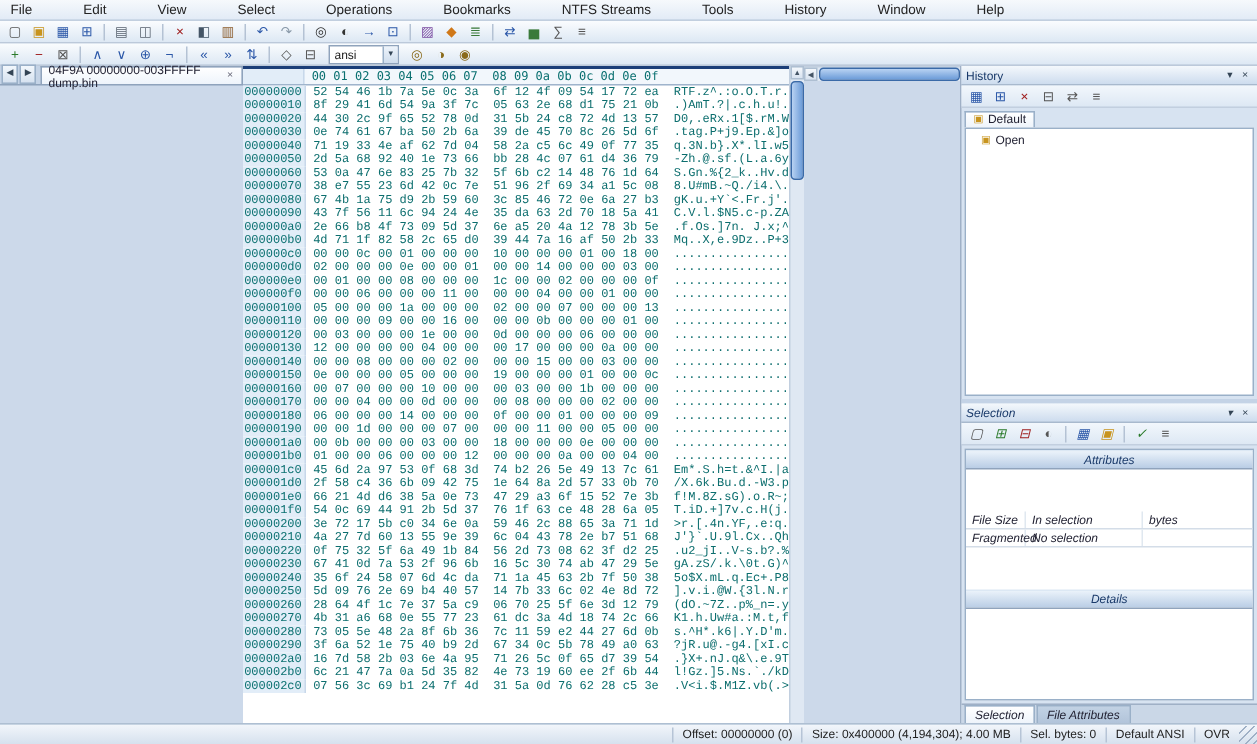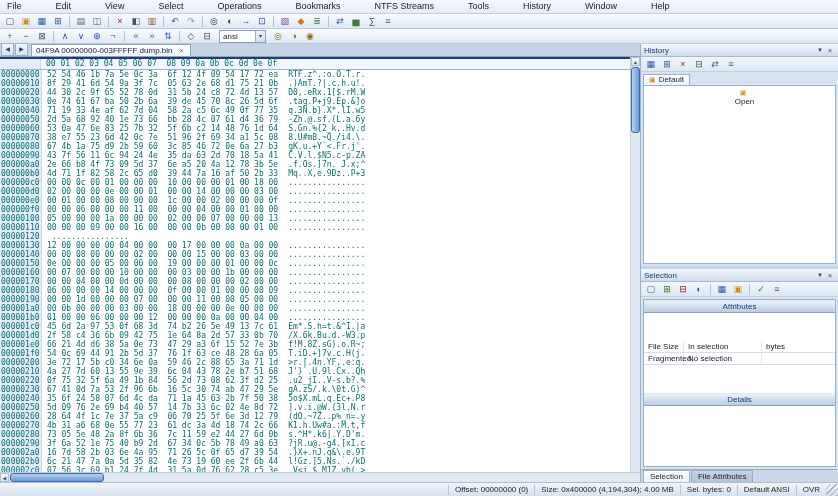--- a/index.html
+++ b/index.html
@@ -18,40 +18,40 @@
   .tbicon{width:14px;height:13px;font-size:9px;line-height:13px;text-align:center;cursor:default;
           border:1px solid transparent;border-radius:2px;}
   .tbsep{width:1px;height:11px;background:#b4c2d4;margin:0 3px;}
   .combo{height:11px;min-width:40px;background:#fff;border:1px solid #8fa3bc;display:flex;align-items:center;
          font-size:8px;margin:0 4px;padding-left:3px;color:#222;}
   .combo .chev{margin-left:auto;width:9px;height:100%;background:linear-gradient(#eef4fb,#cfdded);
                border-left:1px solid #9ab0c8;font-size:6px;line-height:11px;text-align:center;color:#345;}
 
   
   .main{flex:1;display:flex;min-height:0;}
-  .left-col{flex:1;display:flex;flex-direction:column;min-width:0;}
+  .left-col{flex:1;display:flex;flex-direction:row;min-width:0;}
 
   
   .tabrow{height:12px;background:#c4d3e6;border-bottom:1px solid #8fa3bc;display:flex;align-items:flex-end;font-size:8px;}
   .navbtn{width:11px;height:11px;font-size:6px;line-height:11px;text-align:center;color:#345;
           background:linear-gradient(#f2f7fc,#d6e2f0);border:1px solid #9ab0c8;margin:0 0 0 1px;}
   .doc-tab{height:11px;display:flex;align-items:center;background:linear-gradient(#ffffff,#eef4fb);
            border:1px solid #8fa3bc;border-bottom:none;padding:0 4px;margin-left:3px;color:#223;}
   .doc-tab .x{margin-left:5px;font-size:7px;color:#667;width:8px;text-align:center;}
 
   
   .hex-wrap{flex:1;display:flex;min-height:0;}
   .hex-pane{flex:1;background:#fff;display:flex;flex-direction:column;overflow:hidden;
             font-family:"DejaVu Sans Mono",monospace;font-size:8px;color:#0c6e6e;}
   .hex-header{height:10px;line-height:10px;white-space:pre;border-top:2px solid #1b3e78;
               border-bottom:1px solid #9fb4cc;background:#f2f7fc;display:flex;}
   .hex-header .addr-col{width:40px;background:#e2edf8;border-right:1px solid #c8d8ea;}
   .hex-header .cols{padding-left:5px;color:#0a7070;}
   .hex-body{flex:1;overflow:hidden;}
-  .hex-row{height:9px;line-height:9px;white-space:pre;display:flex;}
+  .hex-row{height:9px;line-height:9px;white-space:pre;display:flex;font-family:Liberation Mono, monospace;}
   .hex-row .addr{width:40px;background:#e2edf8;border-right:1px solid #c8d8ea;color:#0a7070;padding-left:1px;}
   .hex-row .bytes{padding-left:5px;}
   .hex-row .ascii{padding-left:10px;color:#0c6e6e;}
 
   
   .hscroll{height:9px;background:#dfe8f3;border-top:1px solid #c2cfdf;display:flex;align-items:center;}
   .hscroll .arr,.vscroll .arr{width:9px;height:9px;font-size:5px;line-height:9px;text-align:center;color:#456;
         background:linear-gradient(#f4f8fc,#d8e3f0);border:1px solid #aebfd2;box-sizing:border-box;}
   .hthumb{width:92px;height:7px;margin-left:1px;border-radius:3px;border:1px solid #3a6aa8;
           background:linear-gradient(#b8d2f2,#6b9bd8);}
@@ -67,24 +67,24 @@
   .panel-hd .sp{flex:1;}
   .panel-hd .hd-ic{width:10px;text-align:center;font-size:7px;color:#345;}
   .panel-tb{height:14px;display:flex;align-items:center;background:linear-gradient(#f2f7fc,#dde8f4);
             border-bottom:1px solid #c2cfdf;padding:0 2px;}
   .hist{height:222px;}
   .hist-tabs{display:flex;padding:2px 2px 0 2px;}
   .hist-tab{height:10px;line-height:10px;font-size:8px;background:linear-gradient(#ffffff,#eef4fb);
             border:1px solid #9ab0c8;border-bottom:none;padding:0 5px;color:#223;display:flex;align-items:center;}
   .hist-tab .fold{color:#c8941e;margin-right:3px;font-size:7px;}
   .hist-content{flex:1;margin:0 2px 2px 2px;background:#fff;border:1px solid #9ab0c8;font-size:8px;color:#223;}
-  .hist-item{display:flex;align-items:center;padding:3px 0 0 10px;flex-direction:column;}
+  .hist-item{display:flex;align-items:flex-start;padding:3px 0 0 10px;}
   .hist-item .fold{color:#c8941e;margin-right:3px;font-size:7px;}
 
-  .selpanel{flex:1;}
+  .selpanel{flex:1;font-style:italic;}
   .sel-body{flex:1;margin:2px;background:#fff;border:1px solid #9ab0c8;display:flex;flex-direction:column;min-height:0;gap:28px;}
   .sect-hd{height:11px;line-height:11px;text-align:center;font-size:8px;color:#1a3a6a;
            background:linear-gradient(#eaf2fa,#b9cde5);border-top:1px solid #dce8f4;border-bottom:1px solid #8fa3bc;}
   .attr-table{font-size:8px;color:#223;}
   .attr-row{display:flex;height:11px;line-height:11px;border-bottom:1px solid #d4dde8;}
   .attr-row span{padding-left:4px;box-sizing:border-box;}
   .attr-c0{width:40px;border-right:1px solid #e0e8f0;}
   .attr-c1{width:78px;border-right:1px solid #e0e8f0;}
   .attr-c2{flex:1;}
   .sel-fill{flex:1;}
@@ -211,21 +211,21 @@
               <div class="hex-row"><span class="addr">00000080</span><span class="bytes">67 4b 1a 75 d9 2b 59 60  3c 85 46 72 0e 6a 27 b3</span><span class="ascii">gK.u.+Y`&lt;.Fr.j'.</span></div>
               <div class="hex-row"><span class="addr">00000090</span><span class="bytes">43 7f 56 11 6c 94 24 4e  35 da 63 2d 70 18 5a 41</span><span class="ascii">C.V.l.$N5.c-p.ZA</span></div>
               <div class="hex-row"><span class="addr">000000a0</span><span class="bytes">2e 66 b8 4f 73 09 5d 37  6e a5 20 4a 12 78 3b 5e</span><span class="ascii">.f.Os.]7n. J.x;^</span></div>
               <div class="hex-row"><span class="addr">000000b0</span><span class="bytes">4d 71 1f 82 58 2c 65 d0  39 44 7a 16 af 50 2b 33</span><span class="ascii">Mq..X,e.9Dz..P+3</span></div>
               <div class="hex-row"><span class="addr">000000c0</span><span class="bytes">00 00 0c 00 01 00 00 00  10 00 00 00 01 00 18 00</span><span class="ascii">................</span></div>
               <div class="hex-row"><span class="addr">000000d0</span><span class="bytes">02 00 00 00 0e 00 00 01  00 00 14 00 00 00 03 00</span><span class="ascii">................</span></div>
               <div class="hex-row"><span class="addr">000000e0</span><span class="bytes">00 01 00 00 08 00 00 00  1c 00 00 02 00 00 00 0f</span><span class="ascii">................</span></div>
               <div class="hex-row"><span class="addr">000000f0</span><span class="bytes">00 00 06 00 00 00 11 00  00 00 04 00 00 01 00 00</span><span class="ascii">................</span></div>
               <div class="hex-row"><span class="addr">00000100</span><span class="bytes">05 00 00 00 1a 00 00 00  02 00 00 07 00 00 00 13</span><span class="ascii">................</span></div>
               <div class="hex-row"><span class="addr">00000110</span><span class="bytes">00 00 00 09 00 00 16 00  00 00 0b 00 00 00 01 00</span><span class="ascii">................</span></div>
-              <div class="hex-row"><span class="addr">00000120</span><span class="ascii">................</span></div>
+              <div class="hex-row"><span class="addr">00000120</span><span class="bytes">00 03 00 00 00 1e 00 00  0d 00 00 00 06 00 00 00</span><span class="ascii">................</span></div>
               <div class="hex-row"><span class="addr">00000130</span><span class="bytes">12 00 00 00 00 04 00 00  00 17 00 00 00 0a 00 00</span><span class="ascii">................</span></div>
               <div class="hex-row"><span class="addr">00000140</span><span class="bytes">00 00 08 00 00 00 02 00  00 00 15 00 00 03 00 00</span><span class="ascii">................</span></div>
               <div class="hex-row"><span class="addr">00000150</span><span class="bytes">0e 00 00 00 05 00 00 00  19 00 00 00 01 00 00 0c</span><span class="ascii">................</span></div>
               <div class="hex-row"><span class="addr">00000160</span><span class="bytes">00 07 00 00 00 10 00 00  00 03 00 00 1b 00 00 00</span><span class="ascii">................</span></div>
               <div class="hex-row"><span class="addr">00000170</span><span class="bytes">00 00 04 00 00 0d 00 00  00 08 00 00 00 02 00 00</span><span class="ascii">................</span></div>
               <div class="hex-row"><span class="addr">00000180</span><span class="bytes">06 00 00 00 14 00 00 00  0f 00 00 01 00 00 00 09</span><span class="ascii">................</span></div>
               <div class="hex-row"><span class="addr">00000190</span><span class="bytes">00 00 1d 00 00 00 07 00  00 00 11 00 00 05 00 00</span><span class="ascii">................</span></div>
               <div class="hex-row"><span class="addr">000001a0</span><span class="bytes">00 0b 00 00 00 03 00 00  18 00 00 00 0e 00 00 00</span><span class="ascii">................</span></div>
               <div class="hex-row"><span class="addr">000001b0</span><span class="bytes">01 00 00 06 00 00 00 12  00 00 00 0a 00 00 04 00</span><span class="ascii">................</span></div>
               <div class="hex-row"><span class="addr">000001c0</span><span class="bytes">45 6d 2a 97 53 0f 68 3d  74 b2 26 5e 49 13 7c 61</span><span class="ascii">Em*.S.h=t.&amp;^I.|a</span></div>

